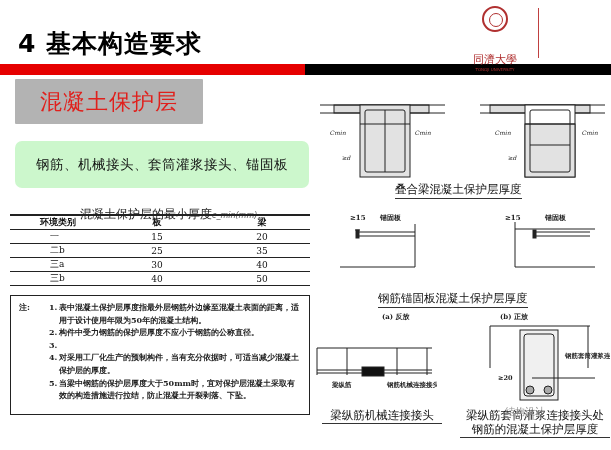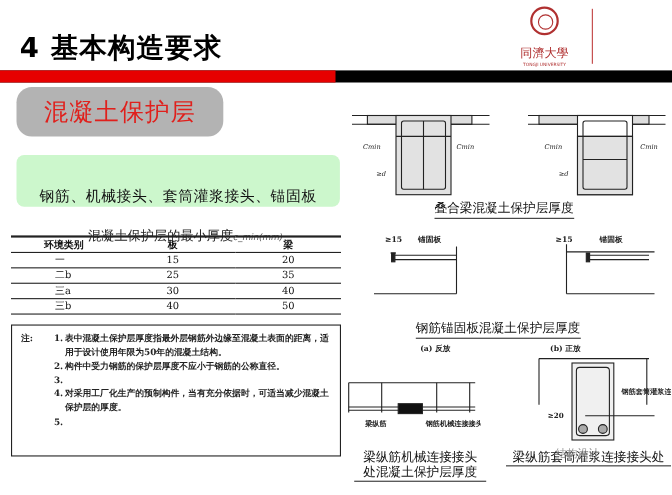--- a/index.html
+++ b/index.html
@@ -7,34 +7,34 @@
   body { position: relative; font-family: "DejaVu Sans", sans-serif; color: #111; }
 
   .title { position: absolute; left: 18px; top: 27px; font-size: 25px; font-weight: bold; color: #000; letter-spacing: 1px; font-family: "DejaVu Sans", sans-serif; }
   .divider-bar { position: absolute; left: 0; top: 64px; width: 611px; height: 11px; background: #000; }
   .divider-bar .red { position: absolute; left: 0; top: 0; width: 305px; height: 11px; background: #e60000; }
 
   .logos { position: absolute; left: 455px; top: 2px; width: 156px; height: 60px; }
   .logo-tongji { position: absolute; left: 10px; top: 4px; width: 60px; height: 56px; text-align: center; }
   .seal { width: 26px; height: 26px; border: 2px solid #b03030; border-radius: 50%; margin: 0 auto; position: relative; }
   .seal::after { content: ""; position: absolute; left: 5px; top: 5px; width: 12px; height: 12px; border: 1px solid #b03030; border-radius: 50%; }
-  .logo-tongji .cn { font-size: 11px; color: #b03030; margin-top: 9px; font-family: Liberation Mono, monospace; }
+  .logo-tongji .cn { font-size: 11px; color: #b03030; margin-top: 20px; font-family: Liberation Mono, monospace; }
   .logo-tongji .en { font-size: 4px; color: #b03030; }
   .logo-sep { position: absolute; left: 83px; top: 6px; width: 1px; height: 50px; background: #c04040; }
   .logo-college { position: absolute; left: 90px; top: 6px; width: 60px; height: 52px; text-align: center; }
   .college-mark { width: 22px; height: 24px; margin: 0 auto; background: #c8231f; position: relative; }
   .college-mark::before { content: ""; position: absolute; left: 4px; top: 5px; width: 14px; height: 14px; border: 2px solid #fff; }
   .college-mark::after { content: ""; position: absolute; left: 10px; top: 0; width: 2px; height: 24px; background: #fff; }
   .logo-college .cn { font-size: 8px; color: #c8231f; margin-top: 5px; }
   .logo-college .en { font-size: 4px; color: #c8231f; }
 
-  .section-box { position: absolute; left: 15px; top: 79px; width: 188px; height: 45px; background: #b3b3b3; border-radius: 14px; display: flex; align-items: center; justify-content: center; }
+  .section-box { position: absolute; left: 15px; top: 79px; width: 188px; height: 45px; background: #b3b3b3; border-radius: 1px; display: flex; align-items: center; justify-content: center; }
   .section-box span { color: #e0201c; font-size: 22px; letter-spacing: 1px; }
 
-  .topics-box { position: absolute; left: 15px; top: 141px; width: 294px; height: 47px; background: #ccf7cc; border-radius: 7px; display: flex; align-items: flex-end; justify-content: center; }
+  .topics-box { position: absolute; left: 15px; top: 141px; width: 294px; height: 47px; background: #ccf7cc; border-radius: 7px; display: flex; align-items: center; justify-content: center; }
   .topics-box span { font-size: 13.5px; color: #111; letter-spacing: 0.5px; }
 
   .table-title { position: absolute; left: 80px; top: 206px; font-size: 12px; color: #222; }
   .table-title .sub { font-size: 8px; font-style: italic; color: #555; }
 
   .cover-table { position: absolute; left: 10px; top: 214px; width: 300px; border-collapse: collapse; font-family: "DejaVu Serif", serif; font-size: 9px; }
   .cover-table th, .cover-table td { text-align: center; height: 13.3px; padding: 0; }
   .cover-table th { font-weight: bold; border-top: 2px solid #222; border-bottom: 1px solid #222; }
   .cover-table tr.rb td { border-bottom: 1px solid #222; }
   .cover-table td.c1 { width: 30%; text-align: left; padding-left: 40px; }
@@ -128,20 +128,21 @@
     <span class="num">3.</span>
   </div>
   <div class="row">
     <span class="lbl"></span>
     <span class="num">4.</span>
     <span class="txt">对采用工厂化生产的预制构件，当有充分依据时，可适当减少混凝土保护层的厚度。</span>
   </div>
   <div class="row">
     <span class="lbl"></span>
     <span class="num">5.</span>
+    <span class="txt">当梁中钢筋的保护层厚度大于50mm时，宜对保护层混凝土采取有效的构造措施进行拉结，防止混凝土开裂剥落、下坠。</span>
   </div>
 </div>
 
 <svg class="fig" style="left:320px;top:85px" width="290" height="95">
   <g stroke="#222" stroke-width="1" fill="none">
 
     <rect x="14" y="20" width="95" height="8" fill="#ddd"></rect>
     <line x1="0" y1="20" x2="125" y2="20"></line>
     <line x1="0" y1="28" x2="125" y2="28"></line>
     <rect x="40" y="20" width="50" height="72" fill="#e2e2e2"></rect>
@@ -206,36 +207,36 @@
     <line x1="5" y1="33" x2="120" y2="33"></line>
     <rect x="50" y="27" width="22" height="9" fill="#111"></rect>
   </g>
   <g fill="#222" font-size="6.5" font-family="DejaVu Serif, serif" font-weight="bold">
     <text x="20" y="47">梁纵筋</text>
     <text x="75" y="47">钢筋机械连接接头</text>
   </g>
 </svg>
 <div class="caption two" style="left:322px;top:408px;width:120px">
   <span>梁纵筋机械连接接头</span><br>
-  <span>处混凝土保护层厚度</span>
 </div>
 
 <svg class="fig" style="left:470px;top:318px" width="140" height="85">
   <g stroke="#222" stroke-width="1" fill="none">
     <line x1="20" y1="8" x2="120" y2="8"></line>
     <line x1="20" y1="8" x2="20" y2="50"></line>
     <line x1="118" y1="8" x2="118" y2="50"></line>
     <rect x="50" y="12" width="38" height="70" fill="#f0f0f0"></rect>
     <rect x="54" y="16" width="30" height="62" rx="3"></rect>
     <line x1="62" y1="60" x2="125" y2="60"></line>
     <circle cx="60" cy="72" r="4" fill="#aaa"></circle>
     <circle cx="78" cy="72" r="4" fill="#aaa"></circle>
   </g>
   <g fill="#222" font-size="6.5" font-family="DejaVu Serif, serif" font-weight="bold">
     <text x="95" y="40">钢筋套筒灌浆连接接头</text>
     <text x="28" y="62">≥20</text>
   </g>
 </svg>
 <div class="caption two" style="left:460px;top:408px;width:150px">
   <span>梁纵筋套筒灌浆连接接头处</span><br>
+  <span>钢筋的混凝土保护层厚度</span>
 </div>
 
 <div class="watermark">结构设计</div>
 
 </body></html>

